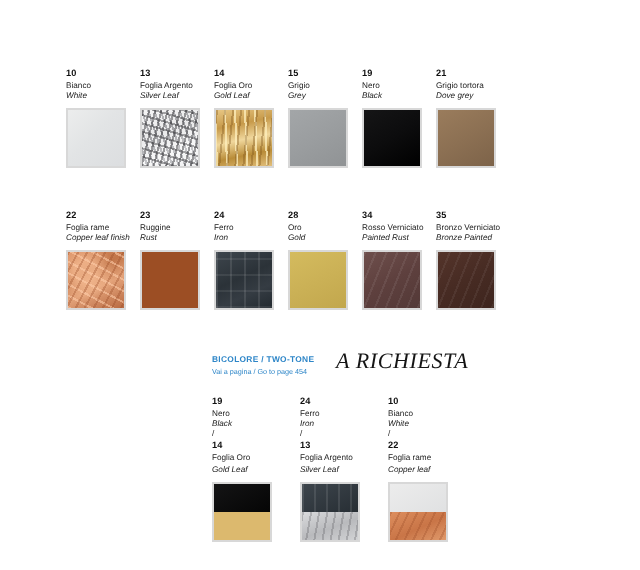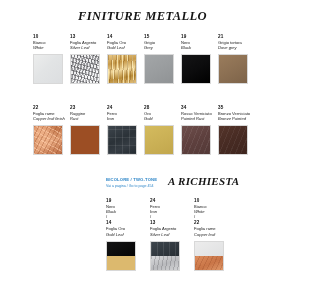--- a/index.html
+++ b/index.html
@@ -170,21 +170,21 @@
     white-space: nowrap;
   }
   .bicolore-sub {
     font-size: 3.6px;
     color: #2e86c8;
     line-height: 6px;
     white-space: nowrap;
   }
   .richiesta-title {
     font-family: "Liberation Serif", serif;
-    font-weight: bold;
+    font-weight: normal;
     font-style: italic;
     font-size: 11px;
     color: #151515;
     letter-spacing: 0.3px;
     margin-top: -1px;
   }
 
   
   .grid.row3 {
     position: absolute;
@@ -233,21 +233,20 @@
     background:
       repeating-linear-gradient(115deg, rgba(150,72,36,.28) 0 1px, rgba(255,255,255,0) 1px 4px),
       linear-gradient(155deg,#dd8e5e 0%,#c97547 55%,#e09a6c 100%);
   }
 </style>
 </head>
 <body>
 
 <div class="page">
 
-  <div class="title">FINITURE METALLO</div>
 
   <div class="grid row1">
     <div class="cells">
       <div class="cell">
         <div class="code">10</div>
         <div class="name-it">Bianco</div>
         <div class="name-en">White</div>
         <div class="swatch sw-bianco"></div>
       </div>
       <div class="cell">

